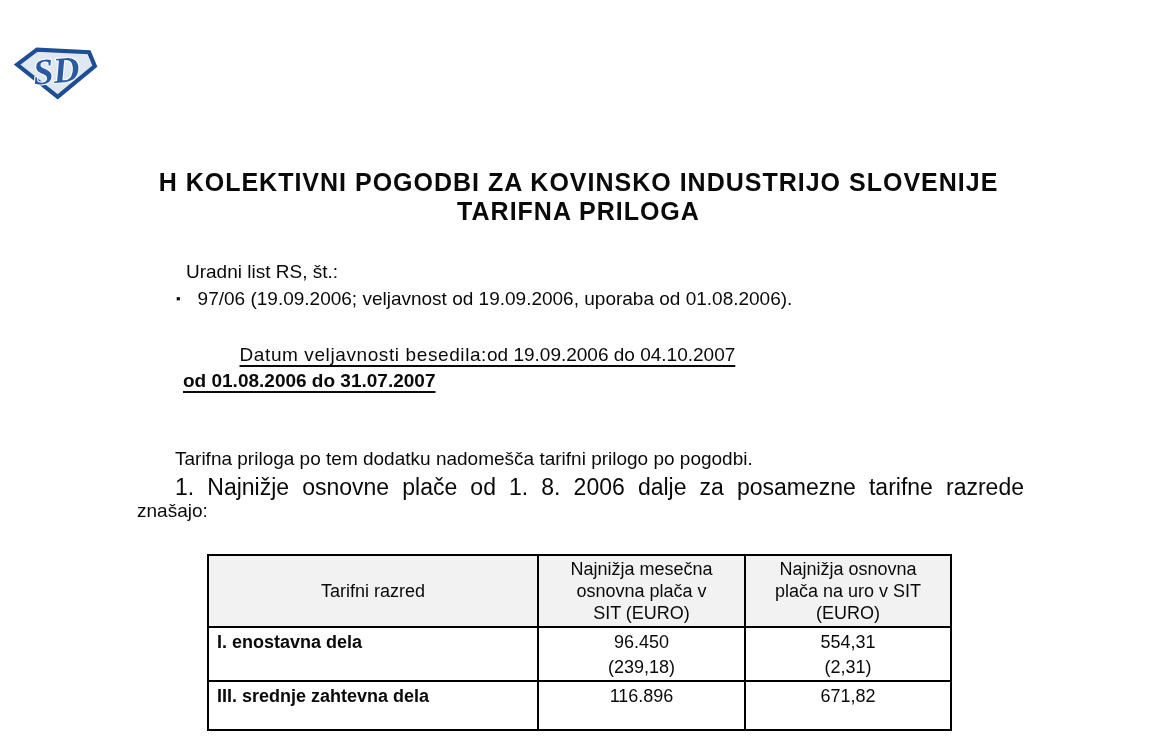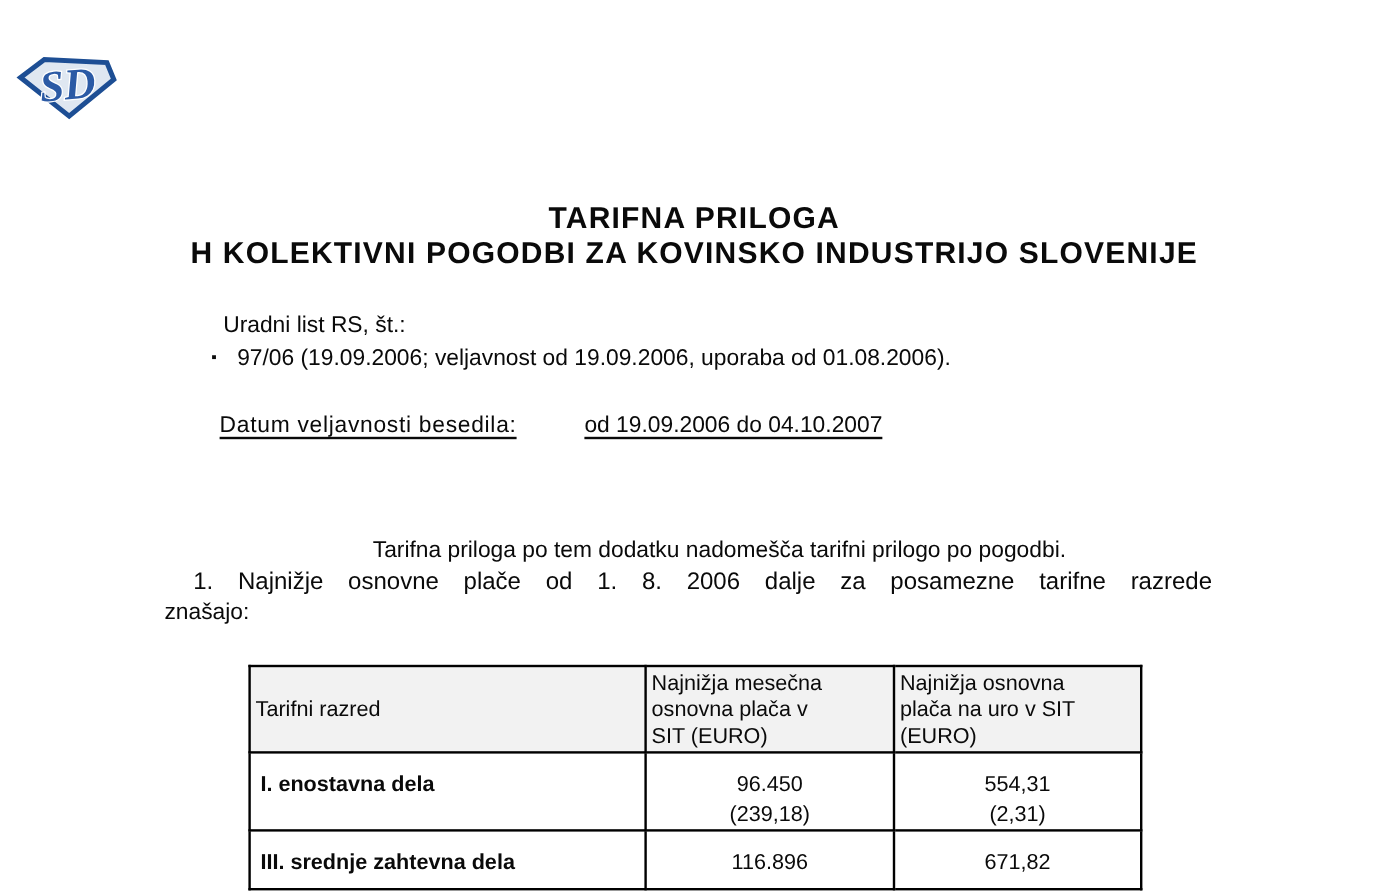--- a/index.html
+++ b/index.html
@@ -22,81 +22,84 @@
 
   .uradni-heading { position: absolute; left: 186px; top: 261px; font-size: 19px; }
 
   .bullet-line {
     position: absolute; left: 176px; top: 288px;
     display: flex; align-items: baseline; font-size: 19px;
   }
   .bullet-glyph { font-size: 13px; margin-right: 17px; position: relative; top: -2px; }
 
   .datum-block { position: absolute; left: 183px; top: 342px; font-size: 19px; }
-  .datum-row { display: flex; line-height: 26px; }
+  .datum-row { display: flex; line-height: 26px; text-align: right; }
   .datum-label { width: 304px; flex: 0 0 304px; letter-spacing: 0.6px; }
   .datum-label span, .datum-value span {
     text-decoration: underline;
     text-decoration-thickness: 2px;
     text-underline-offset: 4px;
   }
   .datum-row.bold { font-weight: bold; }
 
   .para { position: absolute; left: 137px; width: 887px; font-size: 19px; white-space: nowrap; }
-  .para-indent { text-indent: 38px; text-align: center; }
+  .para-indent { text-indent: 38px; }
   .para-justified {
-    position: absolute; left: 123px; width: 887px; font-size: 20px;
+    position: absolute; left: 137px; width: 887px; font-size: 23px;
     text-indent: 38px; text-align: justify; text-align-last: justify;
     white-space: normal;
   }
 
   .table-wrap { position: absolute; left: 207px; top: 554px; }
   table { border-collapse: collapse; table-layout: fixed; width: 743px; font-size: 18px; }
   th, td { border: 2px solid #000000; }
   thead th {
     background: #f2f2f2; font-weight: normal; height: 71px;
-    vertical-align: middle; text-align: left; line-height: 22px; padding: 2px 4px;
+    vertical-align: middle; text-align: center; line-height: 22px; padding: 2px 4px;
   }
   tbody td {
     height: 49px; vertical-align: top; text-align: center;
-    line-height: 25px; padding: 13px 4px 0;
+    line-height: 25px; padding: 2px 4px 0;
   }
   tbody td.row-label { text-align: left; font-weight: bold; padding-left: 8px; }
 </style>
 </head>
 <body>
 
 <div class="logo">
   <svg viewBox="0 0 104 68" width="86" height="58">
     <path d="M5 25 L29 7 L92 10 L99 27 L54 64 Z" fill="#dfe7f1" stroke="#1d4e94" stroke-width="5" stroke-linejoin="miter"></path>
     <text x="53" y="47" font-size="44" font-weight="bold" font-style="italic" text-anchor="middle" fill="#2b5aa5" stroke="#ffffff" stroke-width="2.5" paint-order="stroke" font-family="'Liberation Serif', serif" transform="rotate(-5 53 40)">SD</text>
   </svg>
 </div>
 
 <div class="title-block">
+  <div>H KOLEKTIVNI POGODBI ZA KOVINSKO INDUSTRIJO SLOVENIJE</div>
   <div>TARIFNA PRILOGA</div>
-  <div>H KOLEKTIVNI POGODBI ZA KOVINSKO INDUSTRIJO SLOVENIJE</div>
 </div>
 
 <div class="uradni-heading">Uradni list RS, št.:</div>
 <div class="bullet-line">
   <span class="bullet-glyph">▪</span>
   <span>97/06 (19.09.2006; veljavnost od 19.09.2006, uporaba od 01.08.2006).</span>
 </div>
 
 <div class="datum-block">
   <div class="datum-row">
     <div class="datum-label">
       <span>Datum veljavnosti besedila:</span>
     </div>
     <div class="datum-value">
       <span>od 19.09.2006 do 04.10.2007</span>
     </div>
   </div>
   <div class="datum-row bold">
+    <div class="datum-value">
+      <span>od 01.08.2006 do 31.07.2007</span>
+    </div>
   </div>
 </div>
 
 <div class="para para-indent" style="top: 448px;">Tarifna priloga po tem dodatku nadomešča tarifni prilogo po pogodbi.</div>
 <div class="para-justified" style="top: 474px;">1. Najnižje osnovne plače od 1. 8. 2006 dalje za posamezne tarifne razrede</div>
 <div class="para" style="top: 500px;">znašajo:</div>
 
 <div class="table-wrap">
   <table>
     <colgroup>

